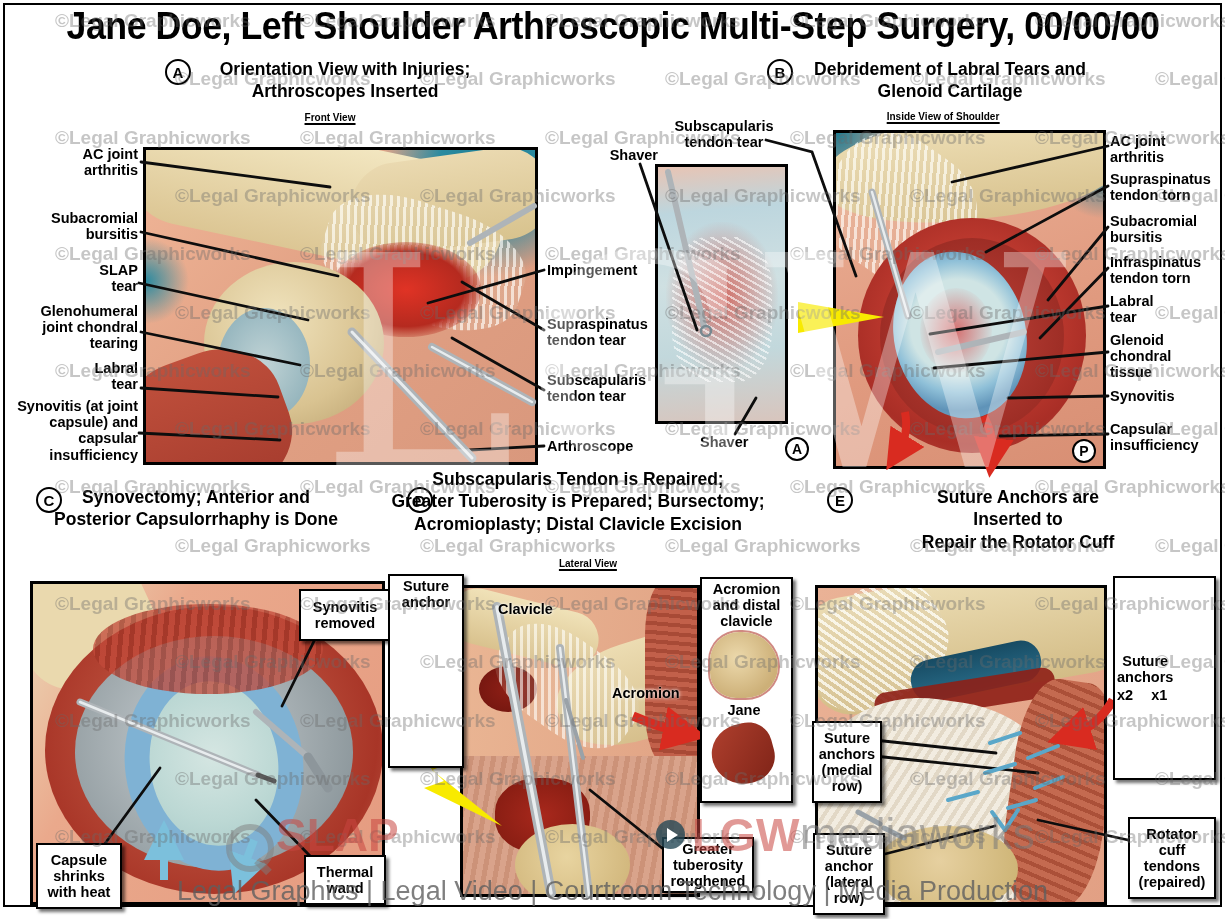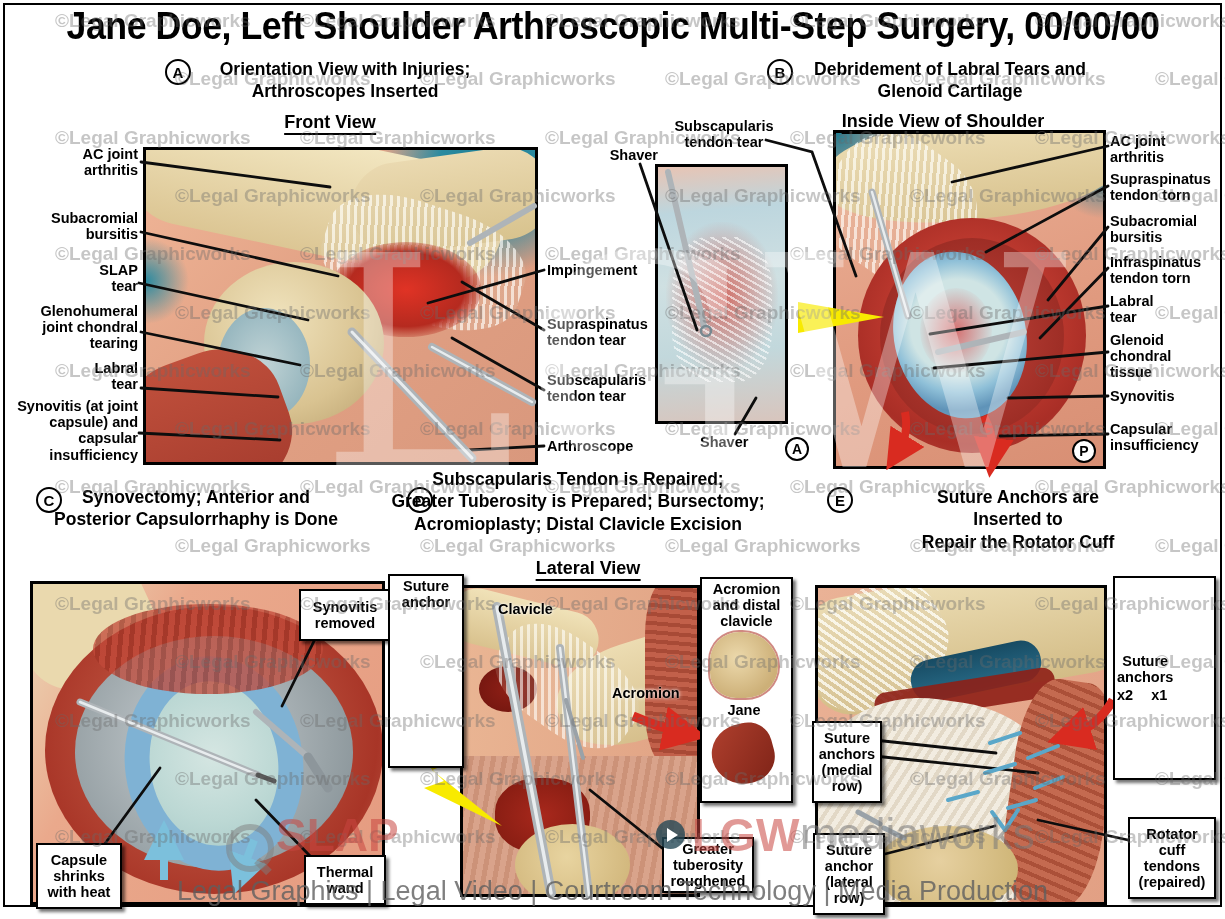--- a/index.html
+++ b/index.html
@@ -5,21 +5,21 @@
   html,body{margin:0;padding:0;background:#fff;}
   #page{position:relative;width:1225px;height:919px;background:#fff;overflow:hidden;
         font-family:"Liberation Sans",sans-serif;color:#000;}
   #page-border{position:absolute;left:3px;top:3px;width:1215px;height:900px;border:2.5px solid #000;z-index:5;}
   .frame{position:absolute;border:3px solid #000;overflow:hidden;z-index:10;background:#e8a88b;}
   .art{position:absolute;}
   .hdr{position:absolute;transform:translateX(-50%);text-align:center;font-weight:bold;
        font-size:17.5px;line-height:1.28;white-space:pre-line;z-index:20;}
   .circ{position:absolute;width:22px;height:22px;border:2.5px solid #000;border-radius:50%;
         font-weight:bold;font-size:15px;display:flex;align-items:center;justify-content:center;z-index:20;}
-  .view{position:absolute;transform:translateX(-50%);font-weight:bold;font-size:18px;
+  .view{position:absolute;transform:translateX(-50%);font-weight:bold;font-size:10px;
         border-bottom:2.5px solid #000;white-space:nowrap;z-index:20;}
   .lbl{position:absolute;font-weight:bold;font-size:14.5px;line-height:1.12;white-space:pre-line;z-index:65;}
   .rt{text-align:right;}
   .ctr{text-align:center;}
   .onimg{text-shadow:0 0 4px rgba(255,255,255,.9),0 0 2px rgba(255,255,255,.9);}
   .callout{position:absolute;background:#fff;border:2.5px solid #000;box-shadow:3px 3px 3px rgba(0,0,0,.55);
            font-weight:bold;font-size:14.5px;line-height:1.12;text-align:center;white-space:pre-line;
            display:flex;align-items:center;justify-content:center;padding:2px;z-index:66;}
   .marker{position:absolute;width:20px;height:20px;border:2.5px solid #000;border-radius:50%;background:#fff;
           font-weight:bold;font-size:14px;display:flex;align-items:center;justify-content:center;z-index:66;}

